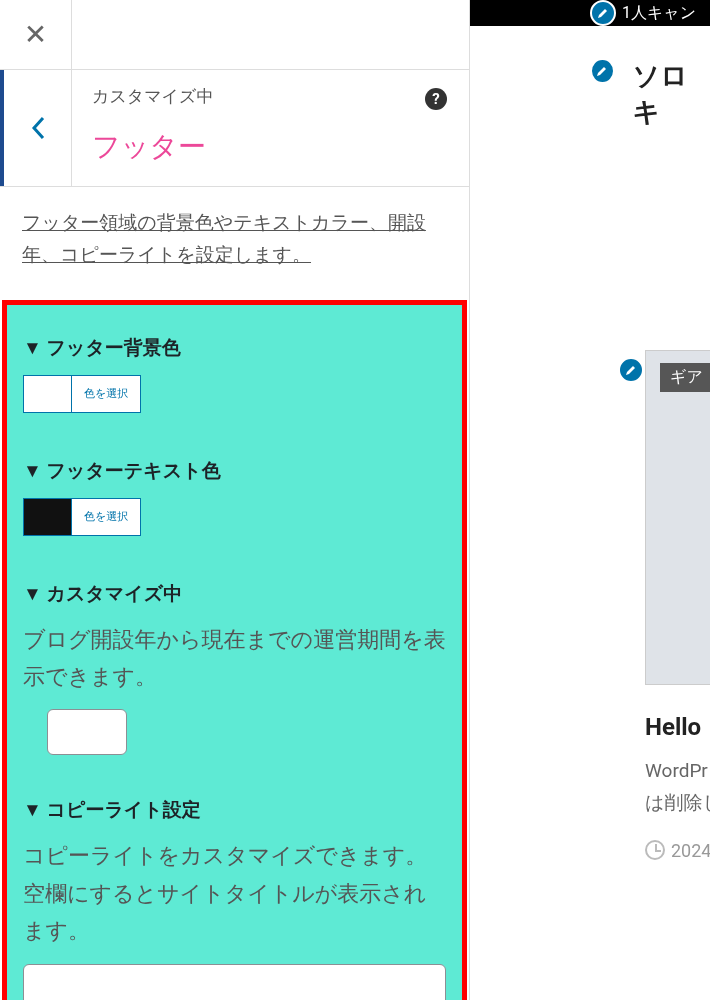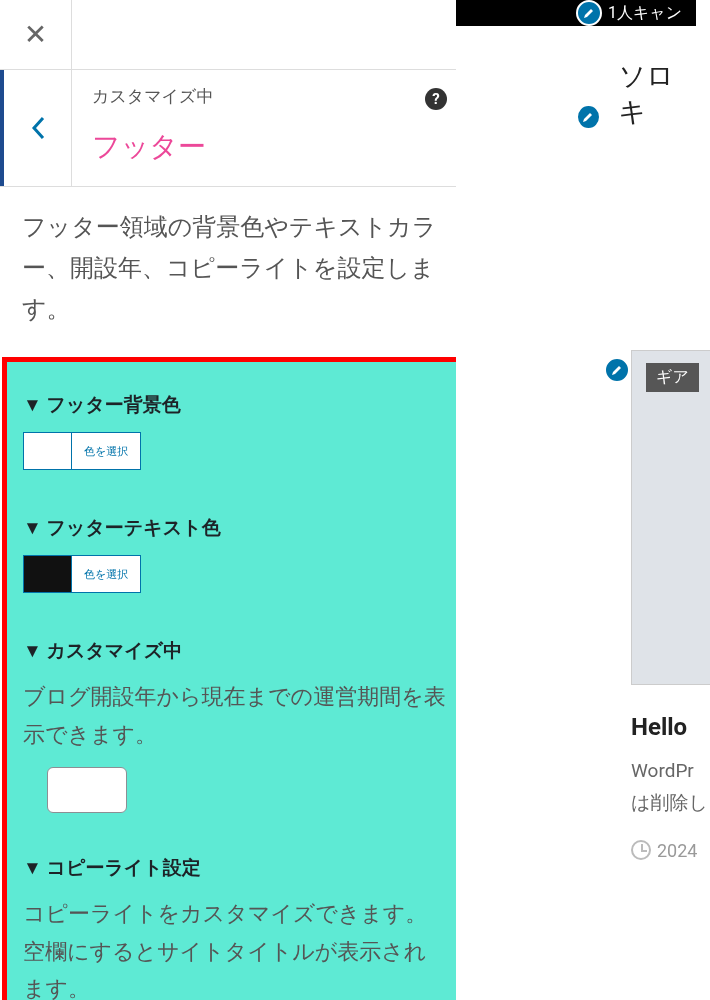--- a/index.html
+++ b/index.html
@@ -87,23 +87,24 @@
       color: #fff;
       display: flex;
       align-items: center;
       justify-content: center;
       font-size: 15px;
       font-weight: bold;
       cursor: pointer;
     }
     .description {
       padding: 20px 22px 28px 22px;
-      font-size: 24px;
+      font-size: 19px;
       color: #555;
       line-height: 1.7;
+      text-decoration: underline;
     }
     .highlight-box {
       border: 5px solid red;
       margin: 0 2px 2px 2px;
       padding: 30px 16px 20px 16px;
       background: #5eead4;
     }
     .control {
       margin-bottom: 42px;
     }
@@ -155,21 +156,21 @@
       height: 42px;
       border: 1px solid #8c8f94;
       border-radius: 6px;
       font-size: 16px;
       padding: 4px 8px;
       background: #fff;
     }
     
     .preview {
       position: absolute;
-      left: 456px;
+      left: 470px;
       top: 0;
       width: 240px;
       height: 1000px;
       background: #fff;
     }
     .p-topbar {
       height: 26px;
       background: #000;
       color: #fff;
       display: flex;
@@ -184,23 +185,24 @@
       background: #0073aa;
       border: 2px solid #fff;
       display: inline-flex;
       align-items: center;
       justify-content: center;
       color: #fff;
       margin-right: 6px;
     }
     .p-heading-row {
       display: flex;
-      align-items: flex-end;
+      align-items: flex-start;
       padding: 32px 0 0 120px;
       gap: 12px;
+      font-weight: bold;
     }
     .p-heading {
       font-size: 27px;
       color: #222;
     }
     .p-card {
       margin: 220px 0 0 175px;
       width: 200px;
     }
     .p-card-top {

